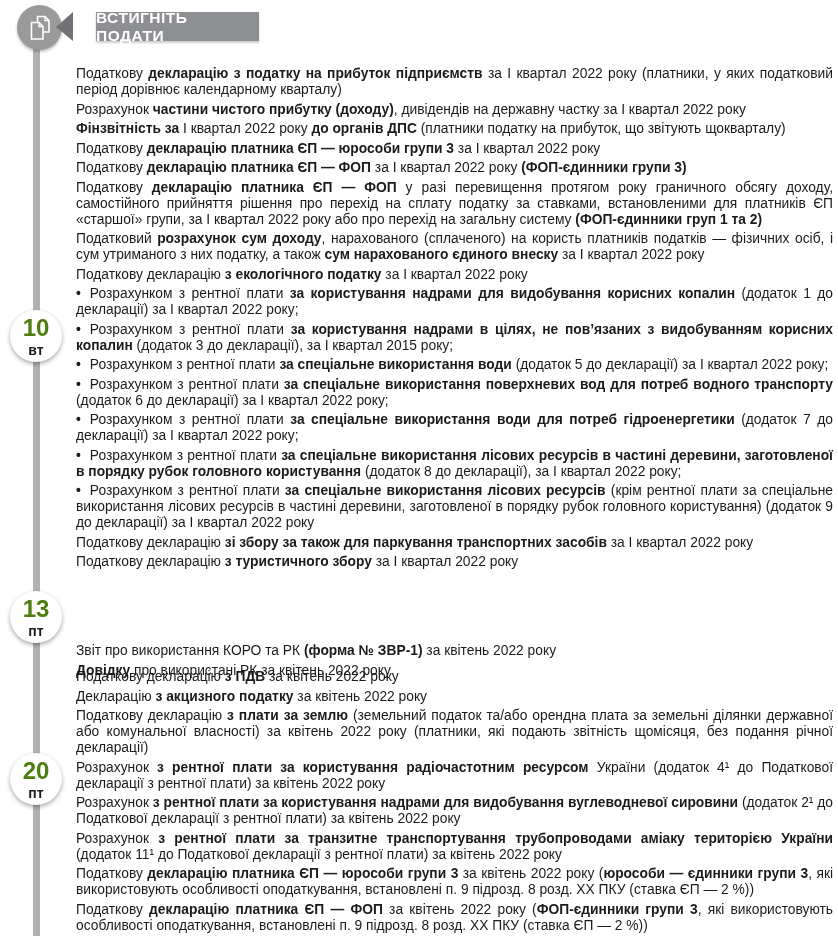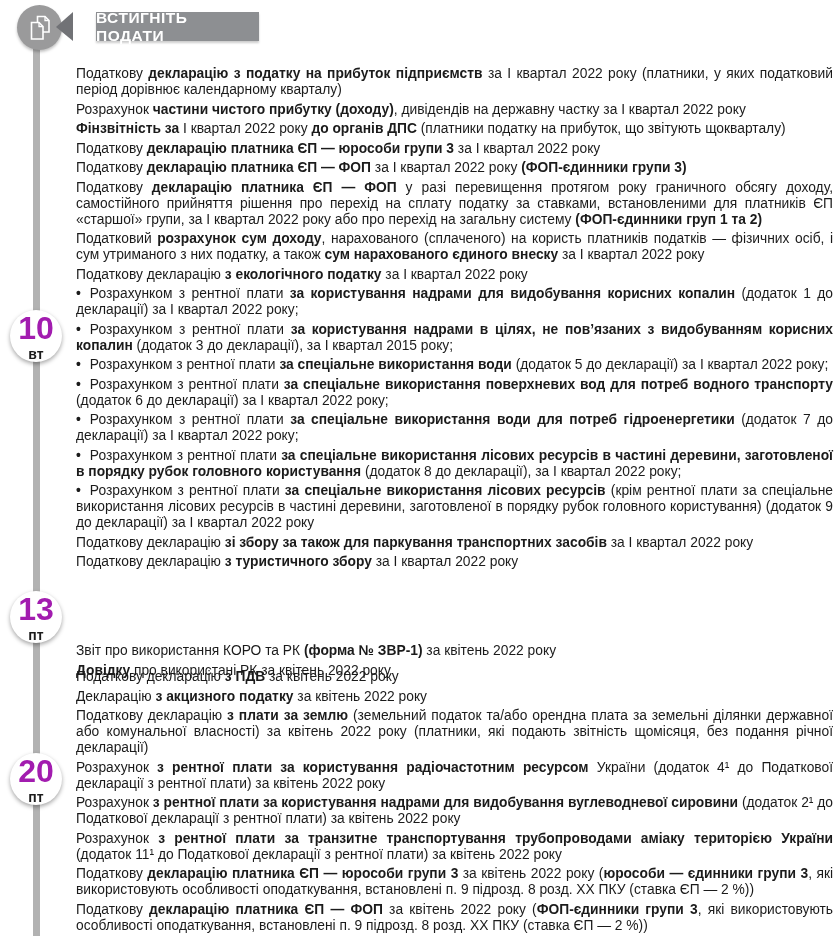--- a/index.html
+++ b/index.html
@@ -36,21 +36,21 @@
   }
   
   .marker{
     position:absolute;left:10px;width:52px;height:52px;border-radius:50%;
     background:#ffffff;box-shadow:0 2px 4px rgba(0,0,0,.35);
     display:flex;flex-direction:column;align-items:center;justify-content:center;
   }
   #marker-0{top:310px;}
   #marker-1{top:591px;}
   #marker-2{top:753px;}
-  .marker .day{font-size:32px;font-weight:bold;line-height:1;color:#a21caf;text-align:right;}
+  .marker .day{font-size:24px;font-weight:bold;line-height:1;color:#4d7c0f;text-align:right;}
   .marker .wd{font-size:14px;font-weight:bold;line-height:1;margin-top:3px;color:#1c1c1c;}
   
   .group-body{
     position:absolute;left:76px;width:757px;
     font-size:13.8px;line-height:16px;text-align:justify;color:#1b1b1b;
   }
   #gbody-0{top:66px;}
   #gbody-1{top:643px;}
   #gbody-2{top:669px;}
   .item{margin:0 0 3.5px 0;}

